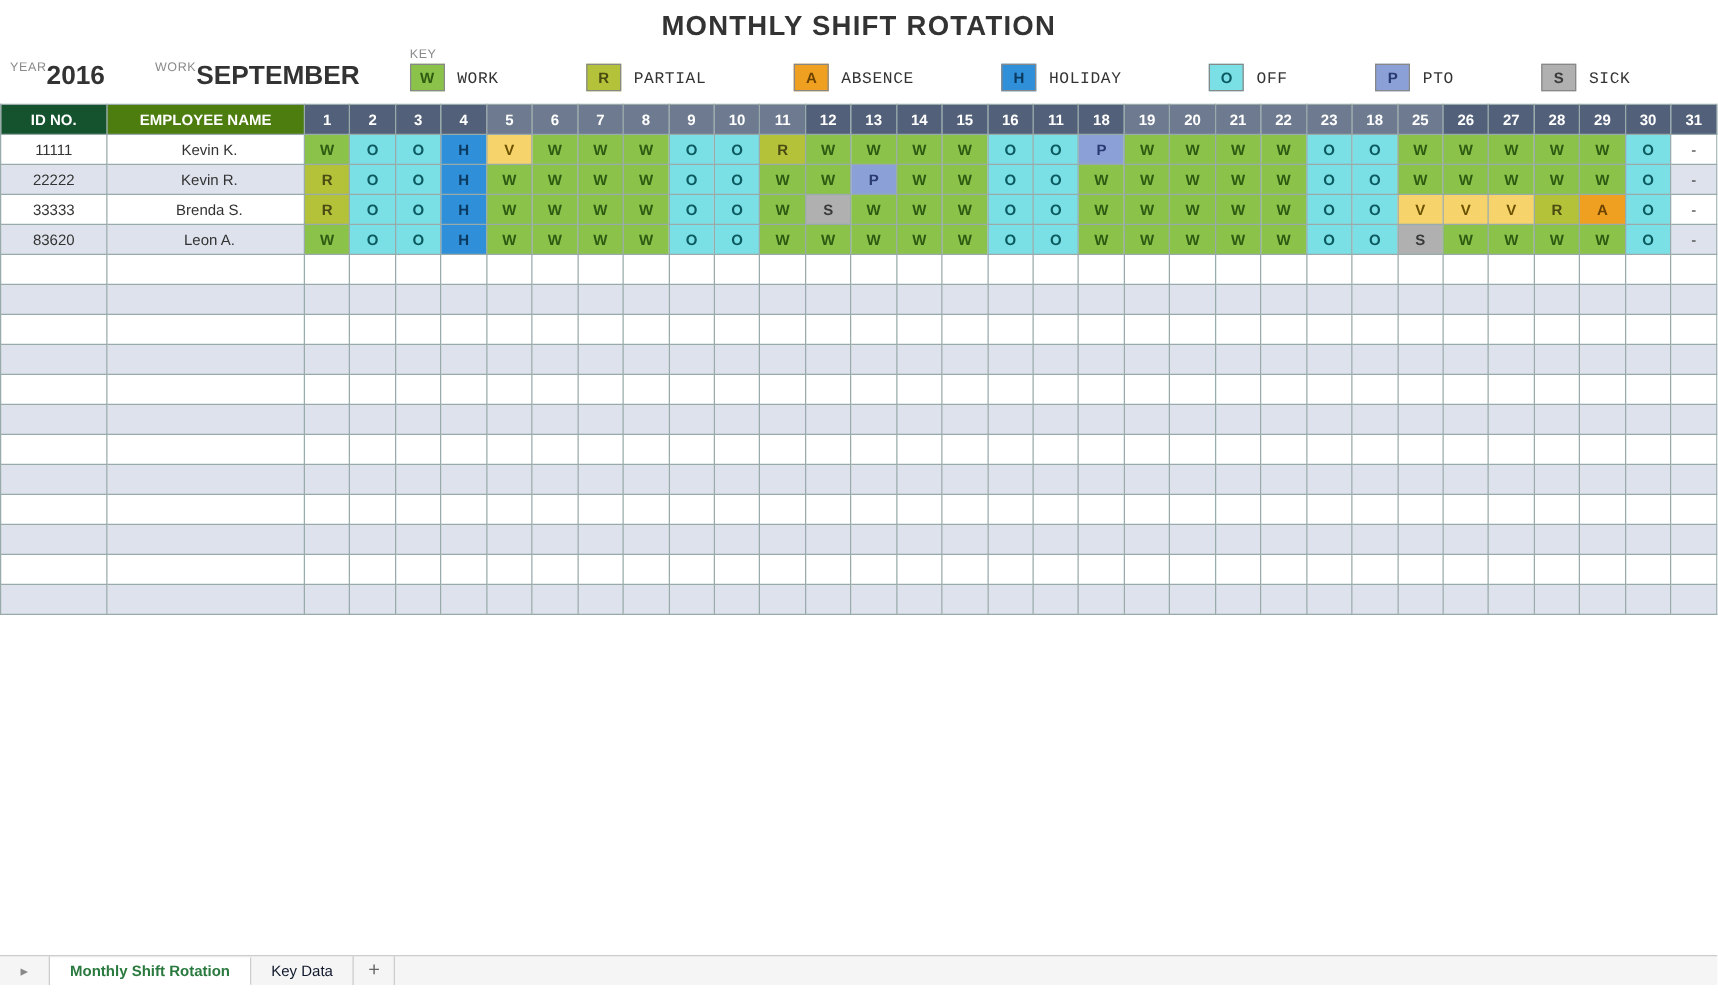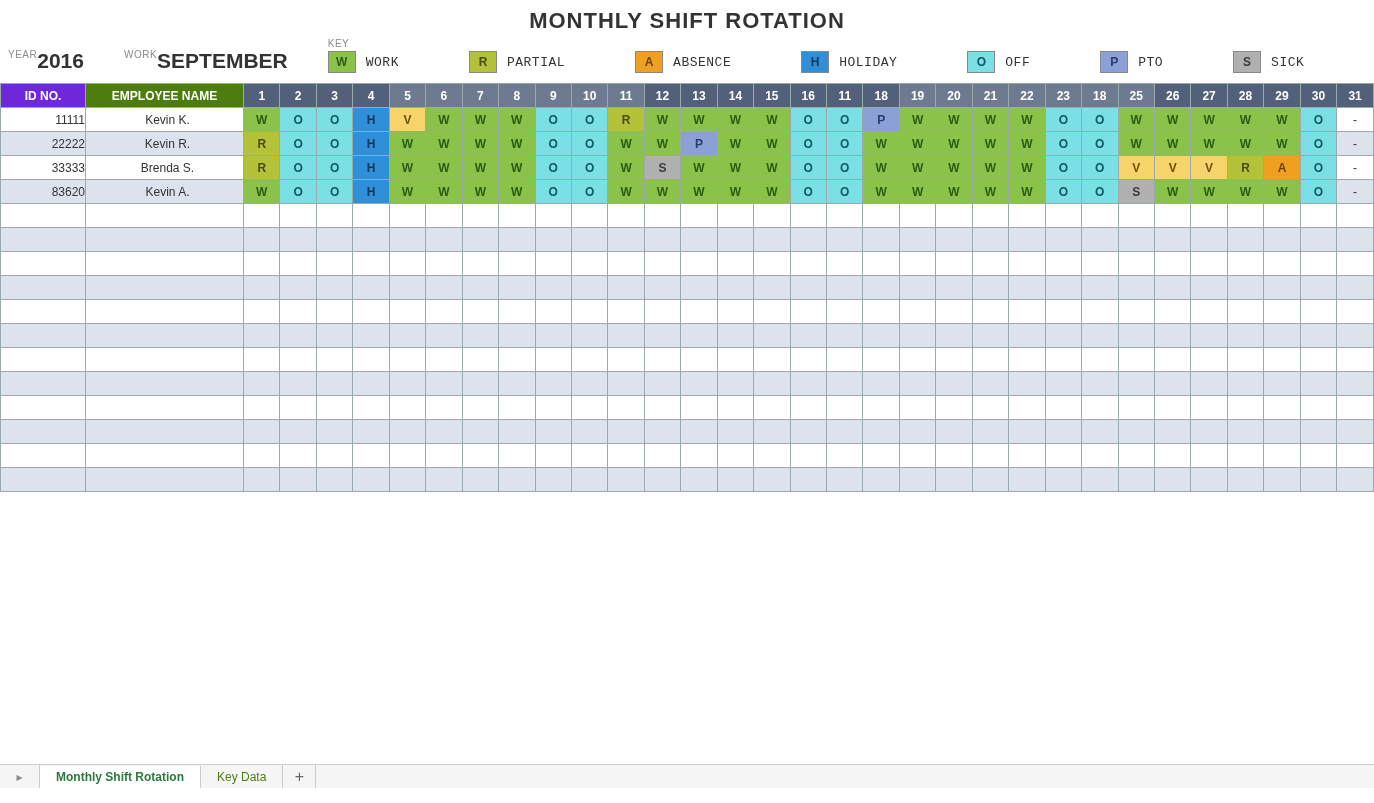--- a/index.html
+++ b/index.html
@@ -21,35 +21,35 @@
   .c-A { background:#f0a020; color:#6b4200;}
   .c-H { background:#2f8fd8; color:#0b3a60;}
   .c-O { background:#7be0e6; color:#0b5a60;}
   .c-P { background:#8aa0d6; color:#2a3a70;}
   .c-S { background:#b0b0b0; color:#3a3a3a;}
   .c-V { background:#f6d36b; color:#6b5200;}
   
   table { border-collapse:collapse; width:100%; table-layout:fixed; margin-top:6px;}
   th,td { border:1px solid #9aa; height:24px; font-family:"Gill Sans","Segoe UI",Arial,sans-serif; font-size:12px; }
   th { background:#3f4e63; color:#fff; font-weight:bold; font-size:12px; text-align:center;}
-  th.id { width:84px; background:#6d28d9;margin-top:48px;}
+  th.id { width:84px; background:#14532d;margin-top:48px;}
   th.name { width:156px; background:#4d7c0f;}
   th.day { width:36px; }
   th.day.alt { background:#52607a;}
   th.day.dim { background:#6d7a8f;}
-  td.id { text-align:right; font-weight:normal; }
+  td.id { text-align:center; font-weight:normal; }
   td.name { padding-left:6px; text-align:center;}
   td.cell { text-align:center; font-weight:bold; }
   tr.even td.id, tr.even td.name, tr.even td.cell.blank { background:#dde2ec;}
   tr.odd td.id, tr.odd td.name, tr.odd td.cell.blank { background:#fff;}
   td.cell.dash { background:inherit; font-weight:normal;}
   
   .tabs { position:absolute; bottom:0; left:0; right:0; height:24px; border-top:1px solid #ccc; background:#f5f5f5; display:flex; align-items:stretch;}
   .tab-nav { width:40px; border-right:1px solid #ccc; display:flex; align-items:center; justify-content:center; color:#888;}
-  .tab { padding:0 16px; border-right:1px solid #ccc; display:flex; align-items:center; font-size:12px; color:#4d7c0f; cursor:pointer;}
+  .tab { padding:0 16px; border-right:1px solid #ccc; display:flex; align-items:center; font-size:12px; color:#0f172a; cursor:pointer;}
   .tab.active { background:#fff; color:#2a7a3f; font-weight:bold; border-bottom:2px solid #fff; position:relative; top:1px;}
   .tab.add { width:30px; justify-content:center; font-size:16px; color:#666;}
   .sheet-area { height:779px; overflow:hidden;}
 </style>
 </head>
 <body>
 
 <div class="sheet">
  <div class="sheet-area">
   <div class="title">MONTHLY SHIFT ROTATION</div>
@@ -241,21 +241,21 @@
             <td class="cell c-V">V</td>
             <td class="cell c-V">V</td>
             <td class="cell c-V">V</td>
             <td class="cell c-R">R</td>
             <td class="cell c-A">A</td>
             <td class="cell c-O">O</td>
             <td class="cell dash blank">-</td>
           </tr>
           <tr class="even">
             <td class="id">83620</td>
-            <td class="name">Kevin A.</td>
+            <td class="name">Leon A.</td>
             <td class="cell c-W">W</td>
             <td class="cell c-O">O</td>
             <td class="cell c-O">O</td>
             <td class="cell c-H">H</td>
             <td class="cell c-W">W</td>
             <td class="cell c-W">W</td>
             <td class="cell c-W">W</td>
             <td class="cell c-W">W</td>
             <td class="cell c-O">O</td>
             <td class="cell c-O">O</td>

